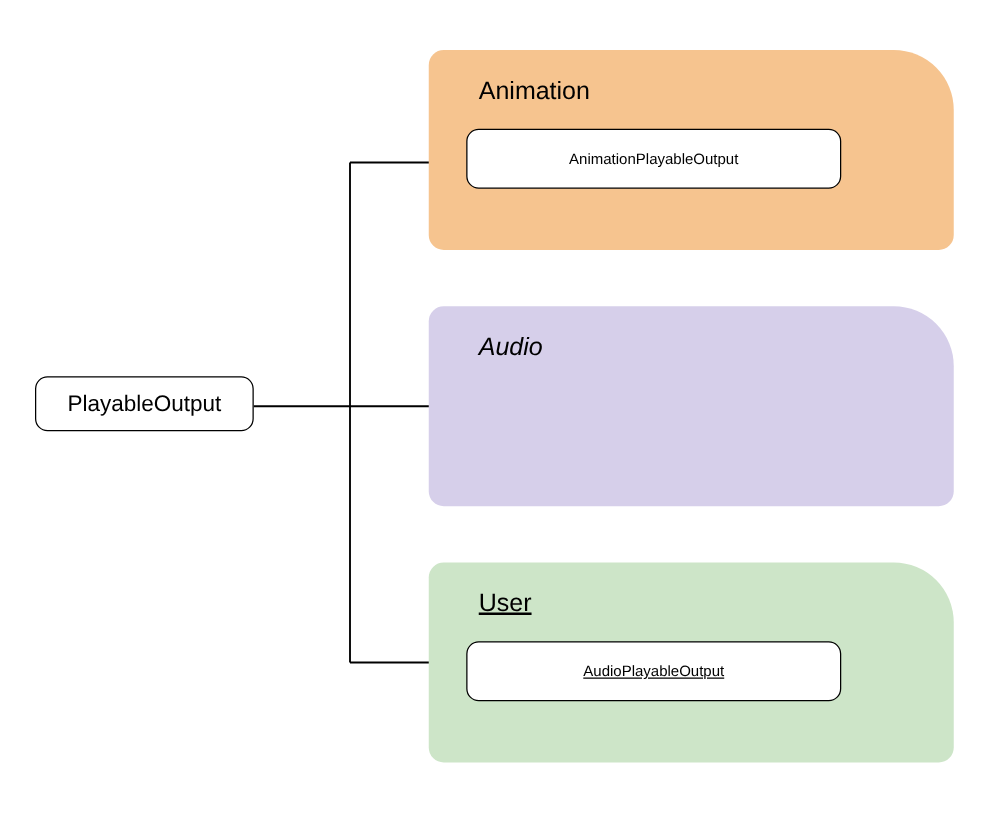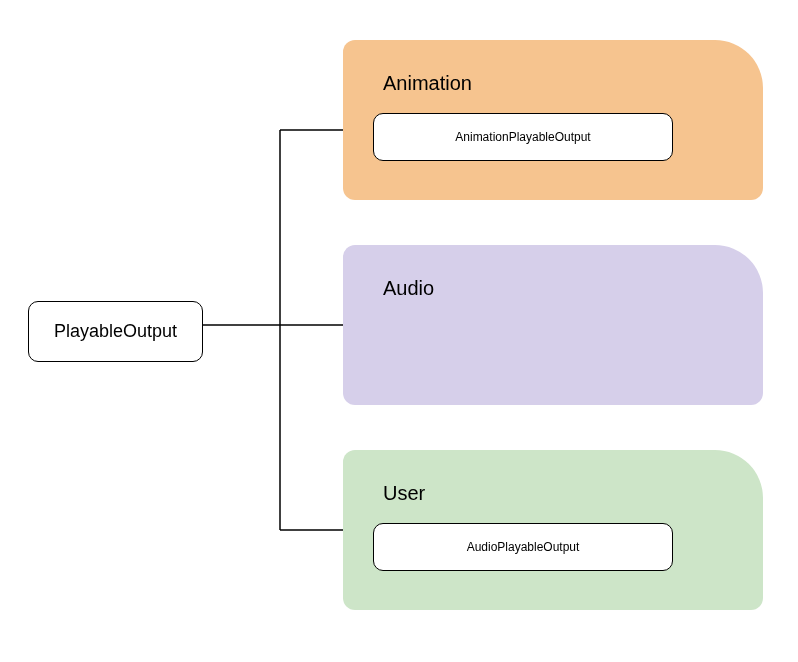--- a/index.html
+++ b/index.html
@@ -9,41 +9,41 @@
     background: #ffffff;
     font-family: Arial, Helvetica, sans-serif;
     position: relative;
     overflow: hidden;
   }
   .root-node {
     position: absolute;
     left: 28px;
     top: 301px;
     width: 175px;
-    height: 61px;
+    height: 44px;
     background: #ffffff;
     border: 1px solid #000000;
     border-radius: 10px;
     display: flex;
     align-items: center;
     justify-content: center;
     font-size: 18px;
     color: #000000;
   }
   .category {
     position: absolute;
     left: 343px;
     width: 420px;
     height: 160px;
     border-radius: 12px 48px 12px 12px;
-    padding: 32px 30px 18px 30px;
+    padding: 22px 30px 18px 30px;
   }
   .category.animation { top: 40px; background: #f6c48f; }
-  .category.audio     { top: 245px; background: #d6cfea; }
-  .category.user      { top: 450px; background: #cde5c8; }
+  .category.audio     { top: 245px; background: #d6cfea; font-style: italic; }
+  .category.user      { top: 450px; background: #cde5c8; text-decoration: underline; }
   .category-title {
     font-size: 20px;
     color: #000000;
     margin-bottom: 18px;
     margin-left: 10px;
   }
   .child-node {
     background: #ffffff;
     border: 1px solid #000000;
     border-radius: 10px;

